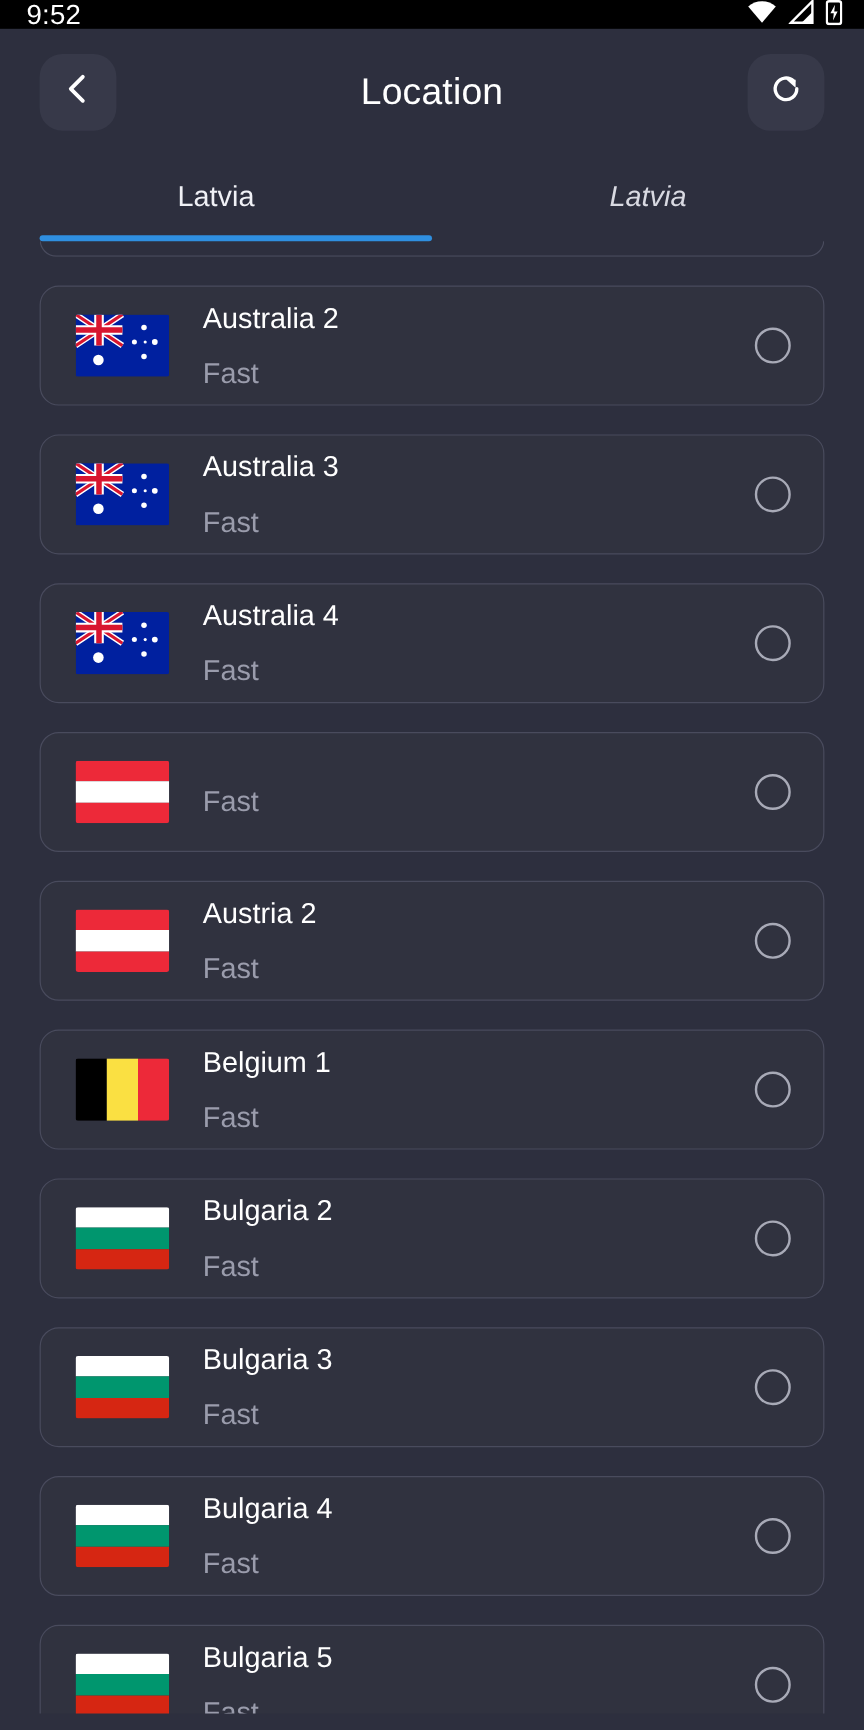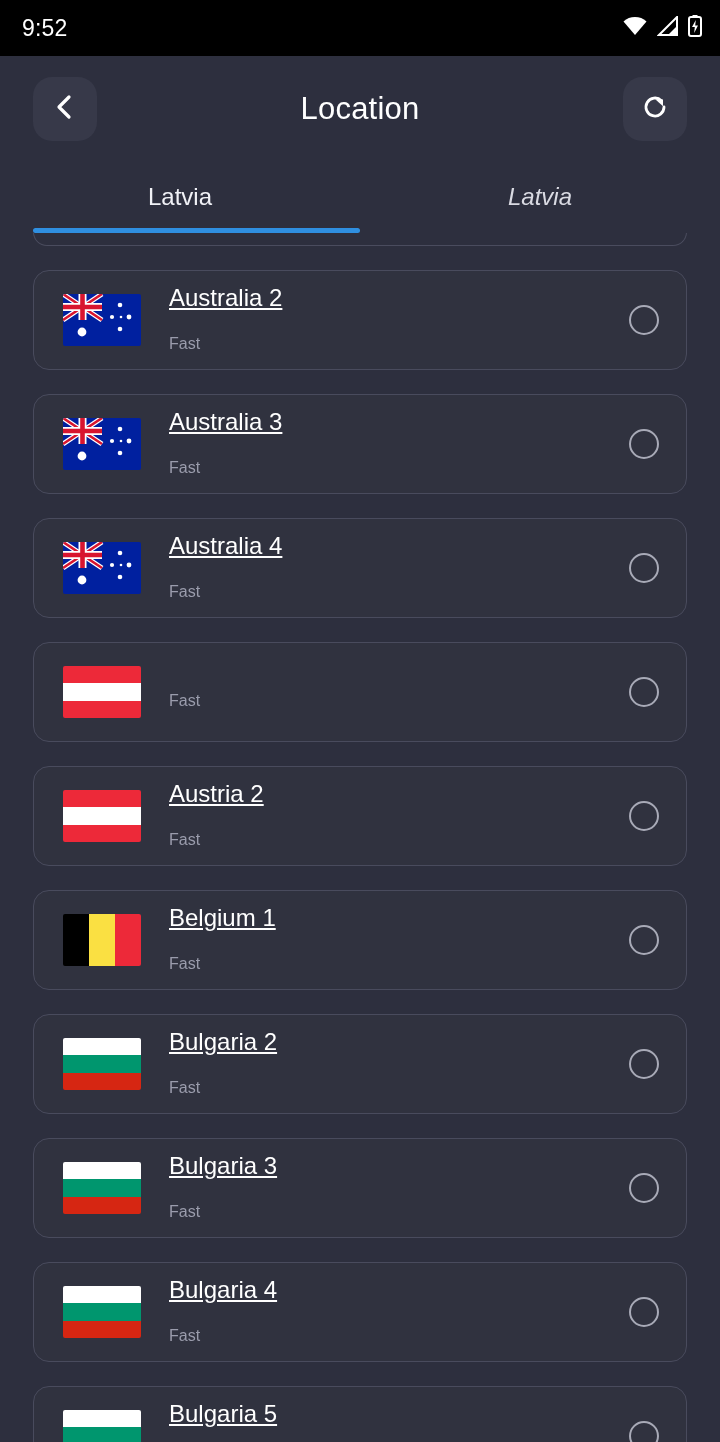--- a/index.html
+++ b/index.html
@@ -5,21 +5,21 @@
   * { margin:0; padding:0; box-sizing:border-box; }
   html,body {
     width:720px; height:1442px;
     background:#2d2f3e;
     font-family:"Liberation Sans", sans-serif;
     overflow:hidden;
   }
 
   
   .statusbar{
-    height:56px; width:100%;
+    height:24px; width:100%;
     background:#000;
     display:flex; align-items:center; justify-content:space-between;
     padding:0 18px 0 22px;
   }
   .status-time{ color:#fff; font-size:23px; letter-spacing:.2px; }
   .status-icons{ display:flex; align-items:center; gap:9px; }
 
   
   .header{
     height:105px; width:100%;
@@ -81,22 +81,22 @@
   }
   .flag{
     width:78px; height:52px;
     flex:0 0 auto;
     border-radius:2px;
     overflow:hidden;
     position:relative;
     display:block;
   }
   .card-text{ flex:1 1 auto; margin-left:28px; }
-  .card-title{ color:#ffffff; font-size:24px; line-height:30px;text-decoration:underline; }
-  .card-sub{ color:#9a9cac; font-size:16px; line-height:26px; margin-top:18px; }
+  .card-title{ color:#ffffff; font-size:24px; line-height:30px; }
+  .card-sub{ color:#9a9cac; font-size:24px; line-height:26px; margin-top:18px; }
   .radio{
     width:30px; height:30px; border-radius:50%;
     border:2px solid #a8aab7;
     flex:0 0 auto;
   }
 
   
   .hstripes, .vstripes{ width:100%; height:100%; display:flex; }
   .hstripes{ flex-direction:column; }
   .vstripes{ flex-direction:row; }

